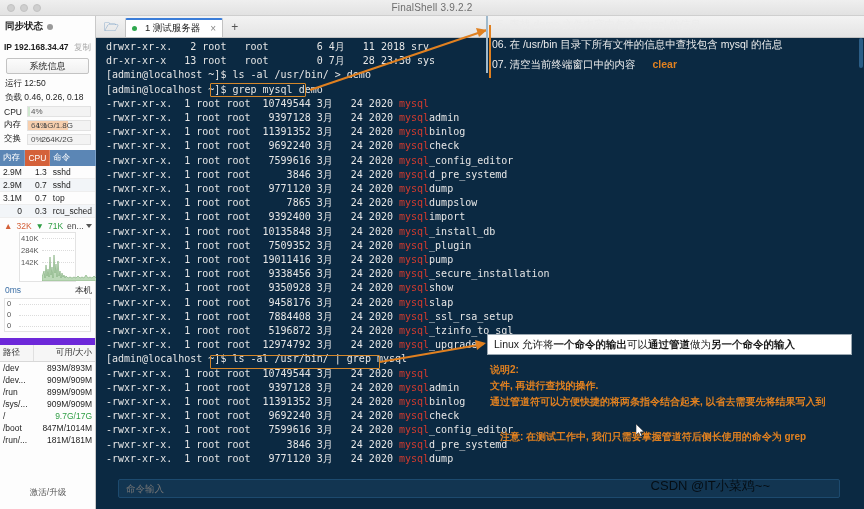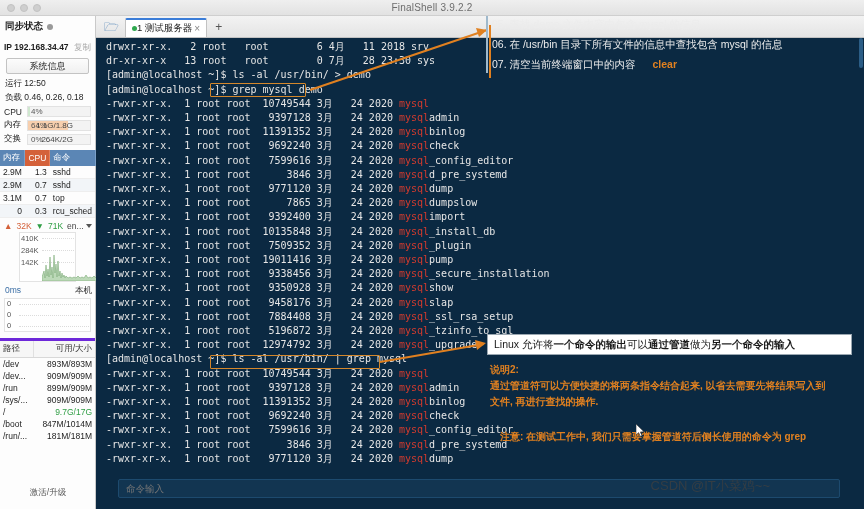--- a/index.html
+++ b/index.html
@@ -86,21 +86,21 @@
   .ms-row .ms { color: #3b6ea5; }
   .ms-row .local { color: #333; }
   .graph2 { position: relative; margin: 1px 4px 0 4px; height: 34px; background: #fff; border: 1px solid #e3e3e3; }
   .graph2 .ylab { position: absolute; left: 2px; font-size: 7.5px; color: #555; }
   .graph2 .grid { position: absolute; left: 14px; right: 1px; border-top: 1px dotted #dcdcdc; }
 
   
   .dtable { margin-top: 6px; width: 100%; border-collapse: collapse; font-size: 8.5px; }
   .dtable th {
     background: #f6f6f6; color: #333; font-weight: normal; padding: 2px 3px;
-    border-bottom: 1px solid #d8d8d8; border-top: 3px solid #6d28d9; text-align: left; margin-top: 23px;
+    border-bottom: 1px solid #d8d8d8; border-top: 7px solid #6d28d9; text-align: left; margin-top: 23px;
   }
   .dtable th.r { text-align: right; border-left: 1px solid #e0e0e0; }
   .dtable td { padding: 1px 3px; }
   .dtable td.r { text-align: right; }
   .green { color: #2f9e44; }
   .activate {
     position: absolute; bottom: 10px; left: 0; width: 96px; text-align: center;
     font-size: 8.5px; color: #555;
   }
 
@@ -109,21 +109,21 @@
     position: absolute; left: 96px; top: 16px; width: 768px; height: 493px;
     background: #0b2942;
   }
   .tabbar {
     position: absolute; left: 0; top: 0; width: 768px; height: 22px;
     background: linear-gradient(#f3f3f3,#e4e4e4); border-bottom: 1px solid #c2c2c2;
     display: flex; align-items: flex-end; gap: 0;
   }
   .folder-icon { margin: 0 6px 4px 8px; color: #4a7fb5; font-size: 12px; line-height: 12px;}
   .tab {
-    height: 19px; display: flex; align-items: center; gap: 0;
+    height: 19px; display: flex; align-items: center; gap: 8px;
     padding: 0 6px; background: #fff; border: 1px solid #c2c2c2; border-bottom: none;
     border-top: 2px solid #3b7dd8; border-radius: 2px 2px 0 0; font-size: 9.5px; color: #222;
   }
   .tab .led { width: 5px; height: 5px; border-radius: 50%; background: #2fa84f; }
   .tab .x { color: #888; font-size: 10px; margin-left: 2px; }
   .tab-plus { margin: 0 0 3px 8px; color: #555; font-size: 12px; }
 
   .term {
     position: absolute; left: 0; top: 22px; width: 768px; height: 448px;
     background: #0b2942; overflow: hidden;
@@ -175,21 +175,21 @@
   
   .hl {
     position: absolute; border: 1.5px solid #d4872b; border-radius: 1px;
     pointer-events: none;
   }
 
   svg.arrows { position: absolute; left: 0; top: 0; width: 864px; height: 509px; pointer-events: none; }
 
   .watermark {
     position: absolute; right: 6px; bottom: 14px;
-    font-size: 13px; color: #404040; opacity: .75;
+    font-size: 13px; color: #000000; opacity: .75;
     font-family: "Liberation Sans", sans-serif;
   }
   .cursor-ptr { position: absolute; left: 636px; top: 424px; width: 9px; height: 13px; }
 
   .scroll-track {
     position: absolute; right: 0; top: 22px; width: 6px; height: 448px; background: #0b2942;
   }
   .scroll-thumb { position: absolute; right: 1px; top: 0px; width: 4px; height: 30px; background: #2b5d86; border-radius: 2px;}
 </style>
 </head>
@@ -408,22 +408,22 @@
     <span>Linux 允许将 </span>
     <b>一个命令的输出</b>
     <span> 可以 </span>
     <b>通过管道</b>
     <span> 做为 </span>
     <b>另一个命令的输入</b>
   </div>
 
   <div class="ann ann-note2">
     <span class="ln">说明2:</span>
+    <span class="ln">文件, 再进行查找的操作.</span>
     <span class="ln">通过管道符可以方便快捷的将两条指令结合起来, 以省去需要先将结果写入到</span>
-    <span class="ln">文件, 再进行查找的操作.</span>
   </div>
   <div class="ann ann-note3">注意: 在测试工作中, 我们只需要掌握管道符后侧长使用的命令为 grep</div>
 
   <svg class="cursor-ptr" viewBox="0 0 9 13">
     <polygon points="0,0 0,11 2.6,8.6 4.4,12.4 6,11.6 4.3,8 8,7.8" fill="#ffffff" stroke="#333" stroke-width="0.6"></polygon>
   </svg>
 
   <div class="watermark">CSDN @IT小菜鸡~~</div>
 </div>
 

